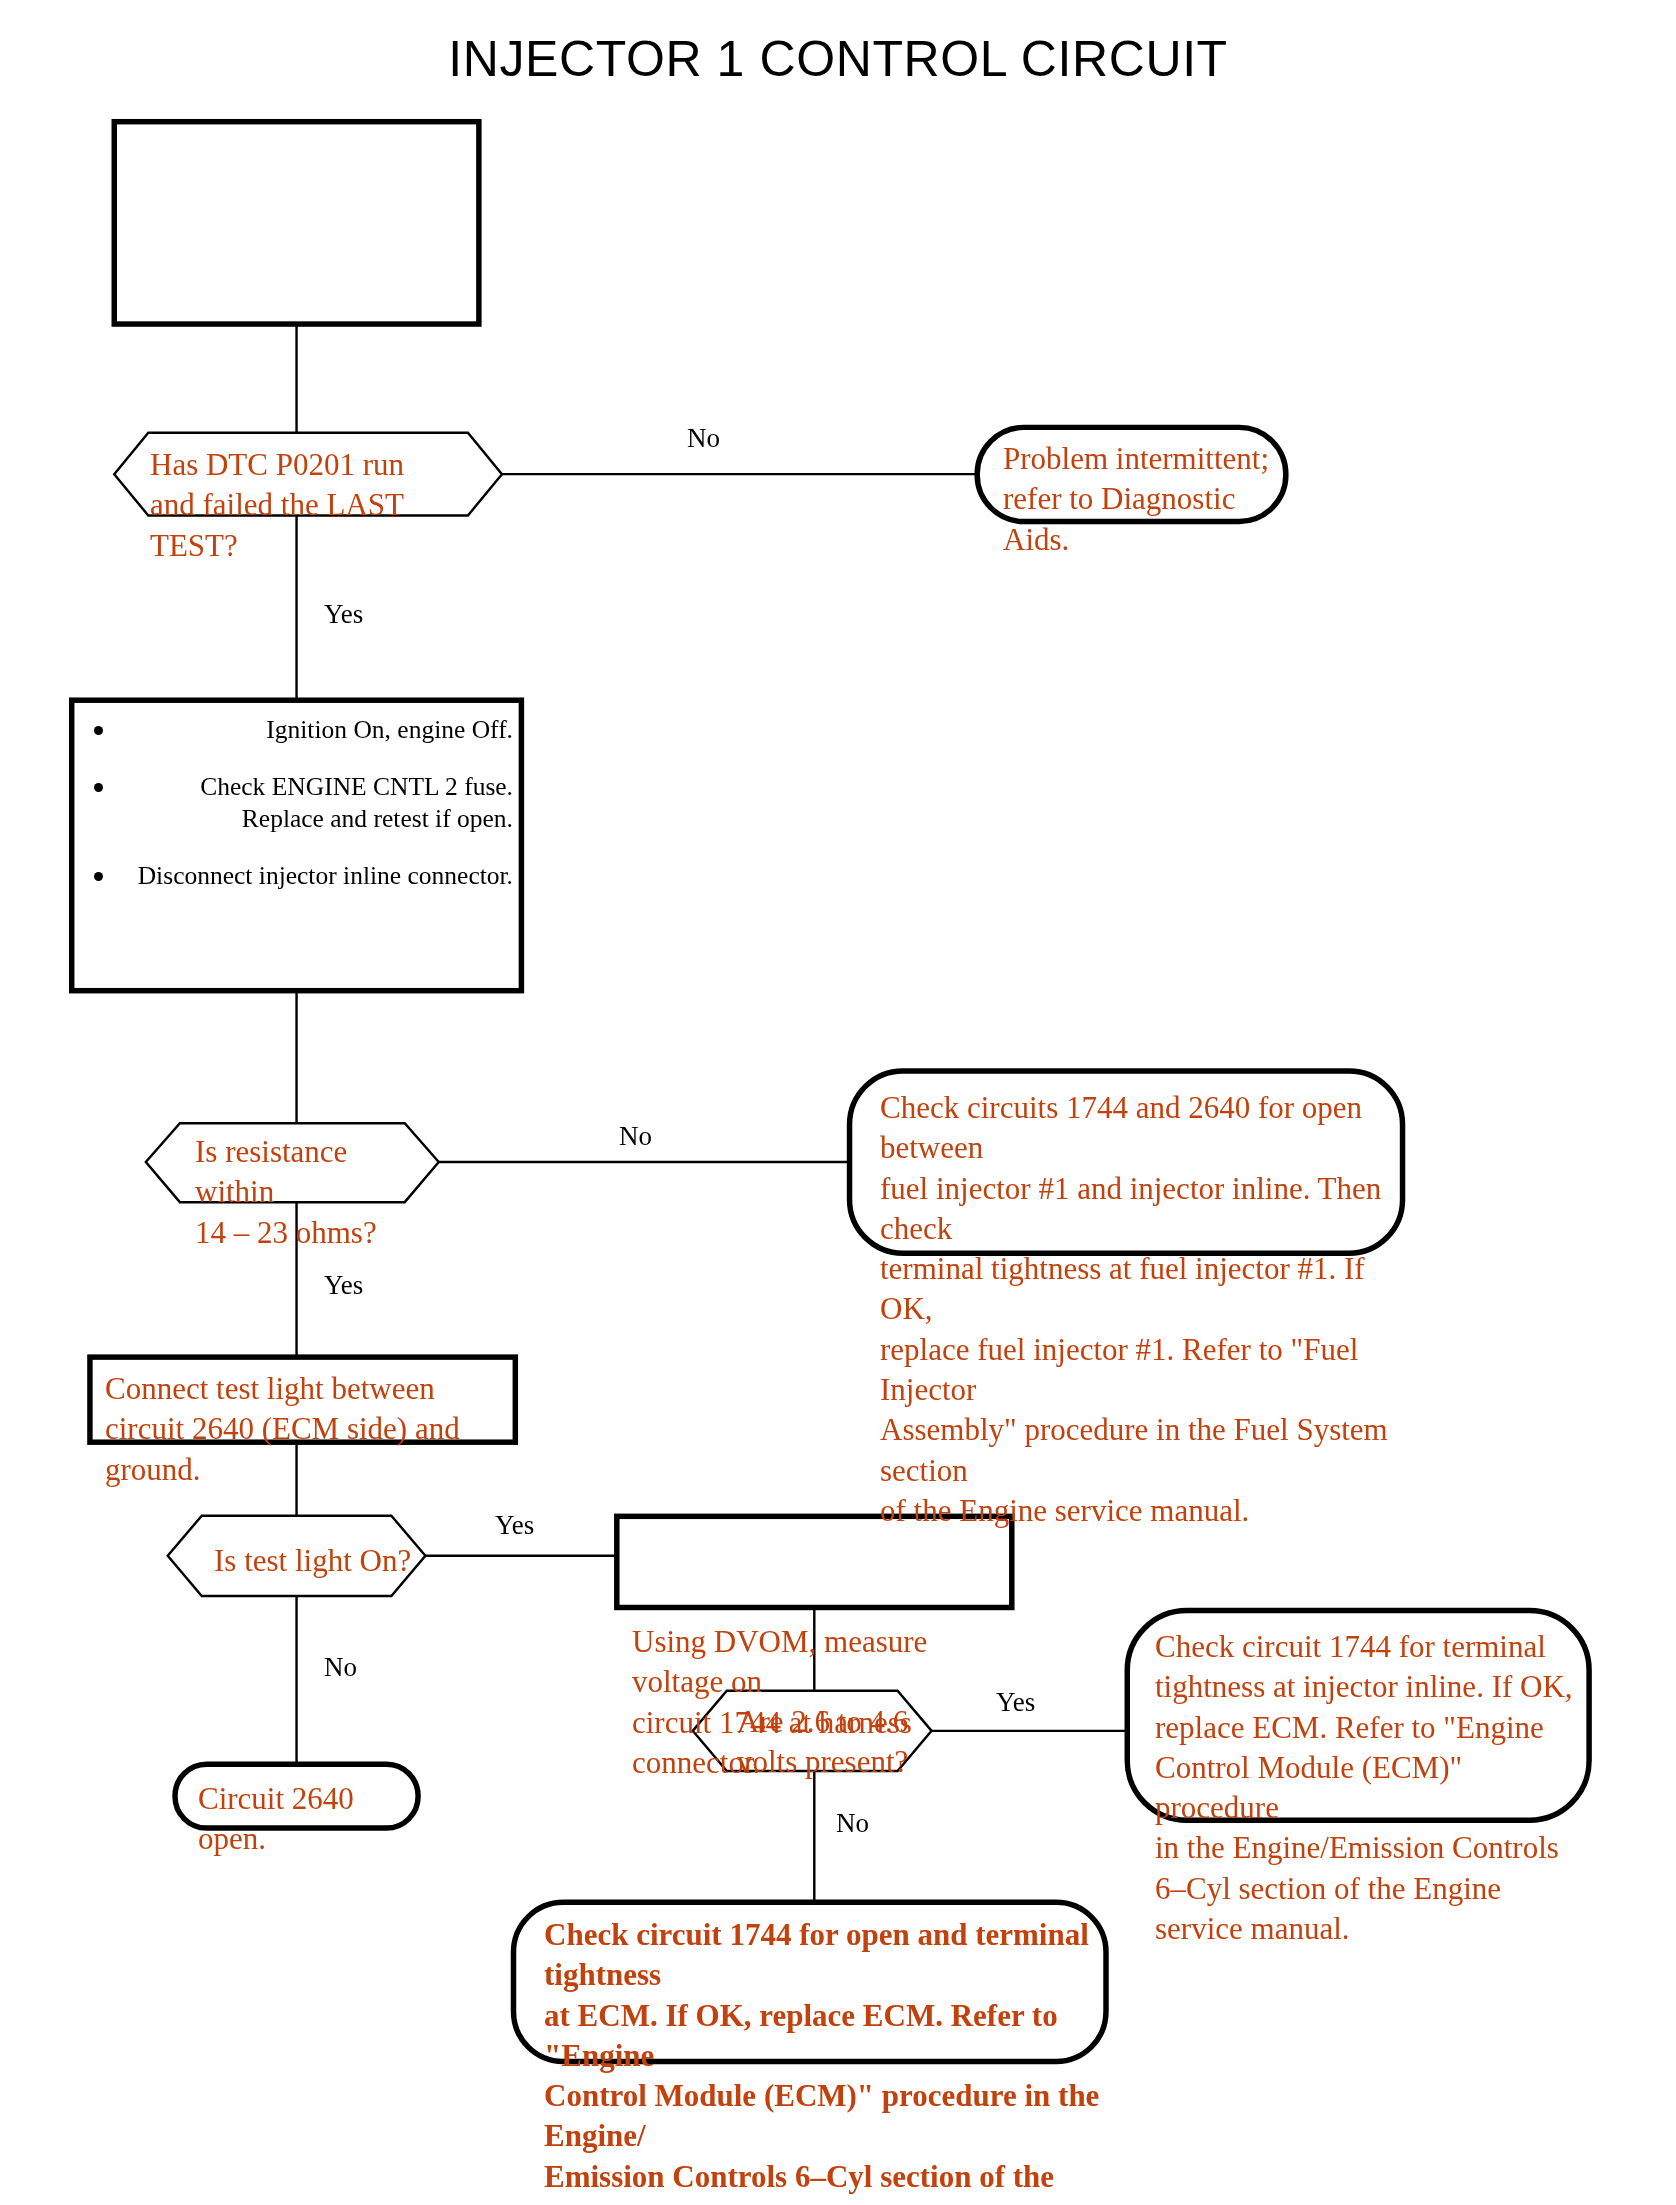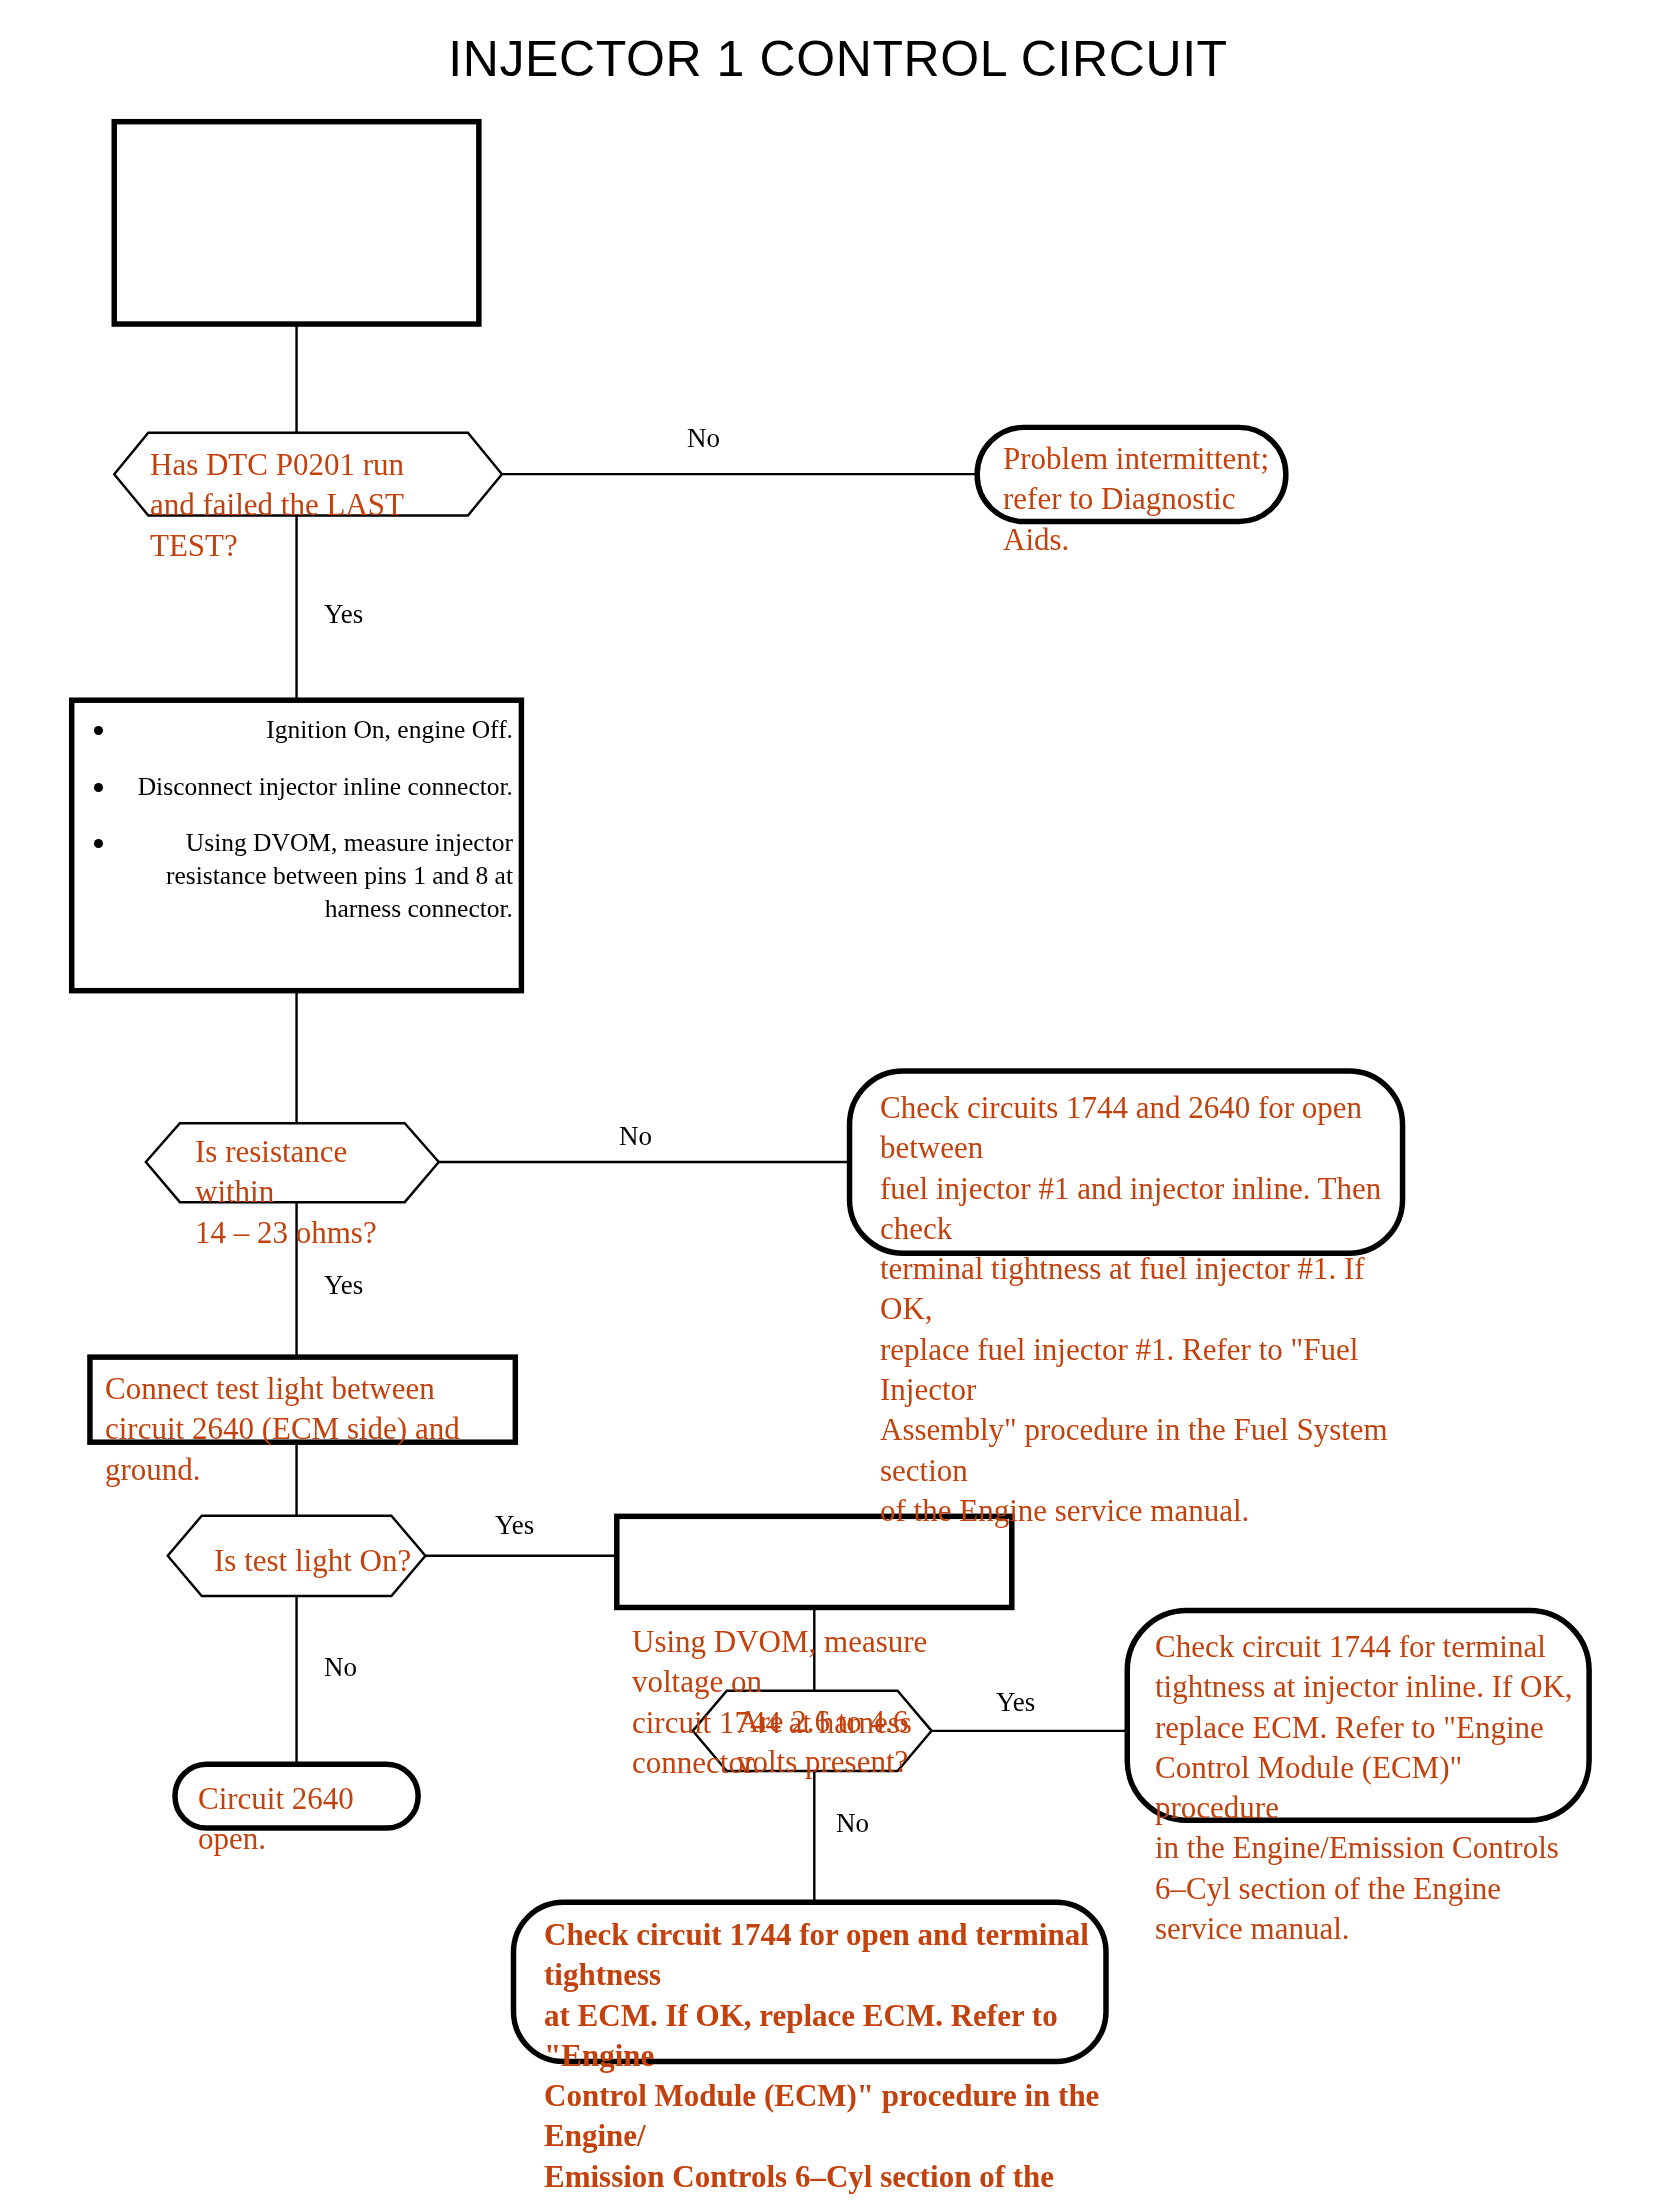--- a/index.html
+++ b/index.html
@@ -152,24 +152,23 @@
 
 
   <div class="txt" style="left:150px; top:445px; width:328px;">Has DTC P0201 run
 and failed the LAST TEST?</div>
 
   <div class="txt" style="left:1003px; top:439px; width:286px;">Problem intermittent;
 refer to Diagnostic Aids.</div>
 
   <ul class="bullet-list" style="left:88px; top:714px; width:425px;text-align:right;">
     <li>Ignition On, engine Off.</li>
+    <li>Check ENGINE CNTL 2 fuse.
+Replace and retest if open.</li>
     <li>Disconnect injector inline connector.</li>
-    <li>Using DVOM, measure injector
-resistance between pins 1 and 8 at
-harness connector.</li>
   </ul>
 
   <div class="txt" style="left:195px; top:1132px; width:237px;">Is resistance within
 14 – 23 ohms?</div>
 
   <div class="txt" style="left:880px; top:1088px; width:529px;">Check circuits 1744 and 2640 for open between
 fuel injector #1 and injector inline. Then check
 terminal tightness at fuel injector #1. If OK,
 replace fuel injector #1. Refer to "Fuel Injector
 Assembly" procedure in the Fuel System section

